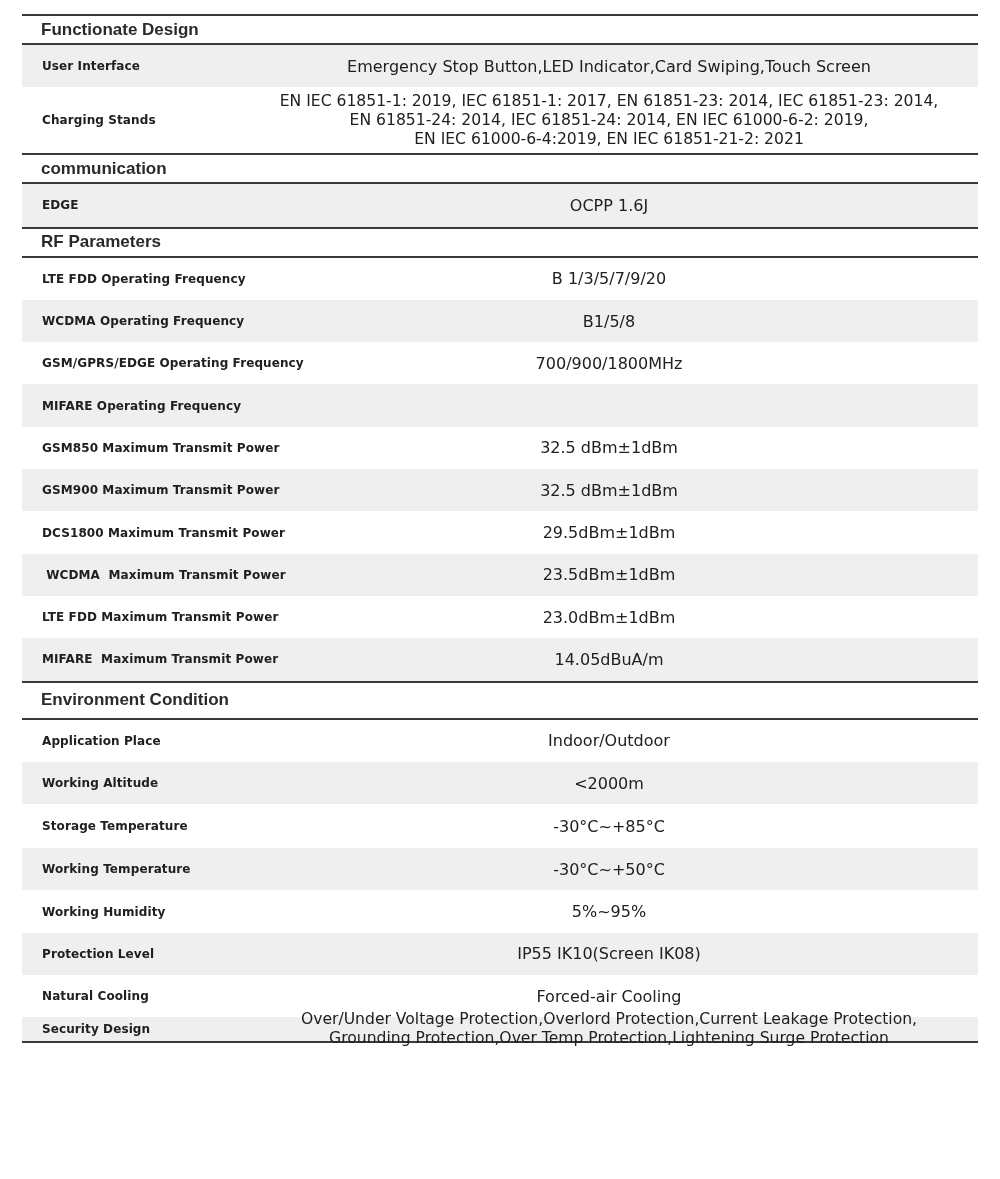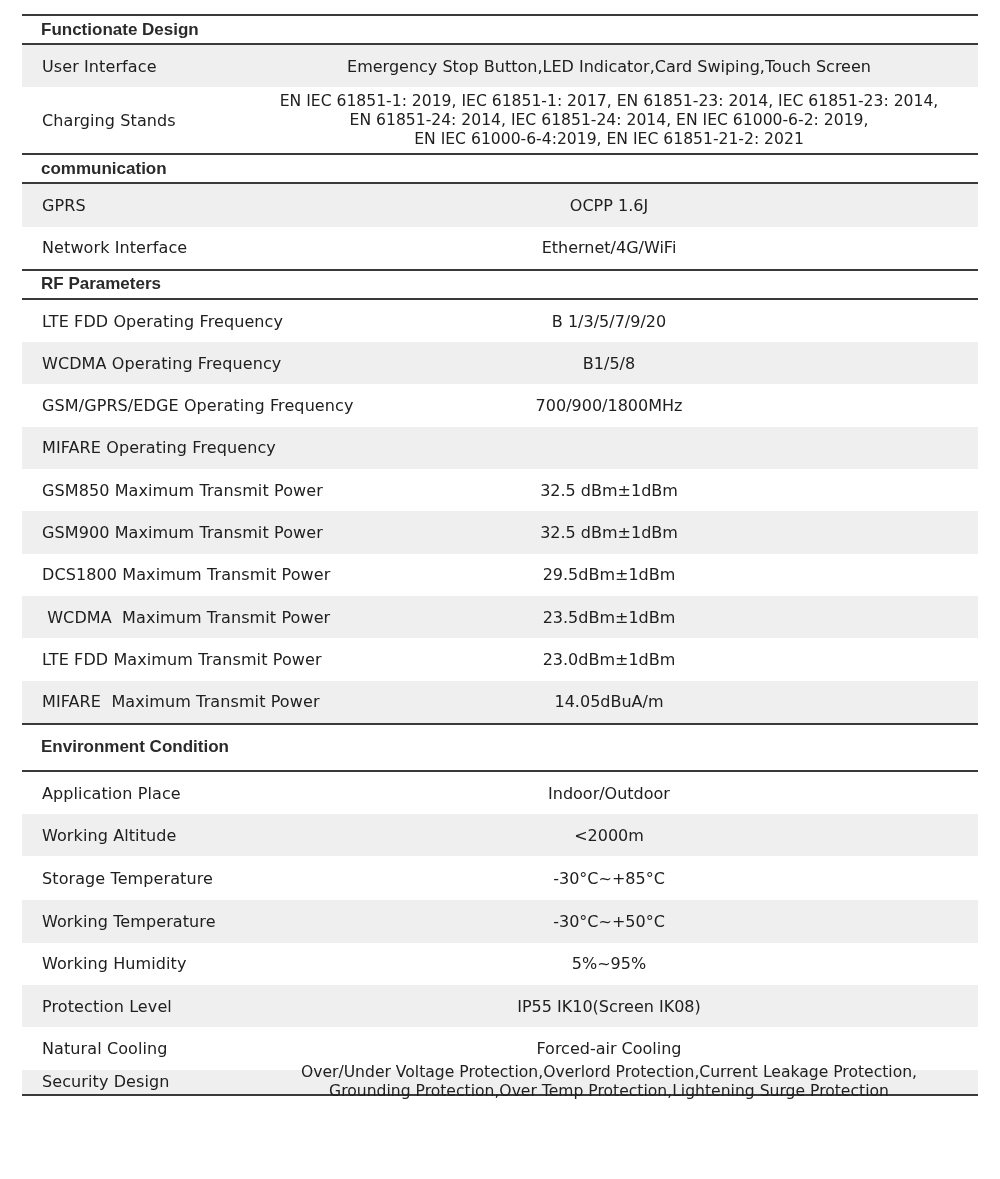--- a/index.html
+++ b/index.html
@@ -42,26 +42,27 @@
       align-items: center;
       box-sizing: border-box;
       height: 42.3px;
     }
     .row.shaded { background: #efefef; }
     .row.multi2 { height: 24px; }
     .row.multi3 { height: 66px; }
     .row .label {
       width: 240px;
       padding-left: 20px;
-      font-size: 16px;
+      font-size: 12px;
       letter-spacing: 0.1px;
       white-space: pre;
       box-sizing: border-box;
       flex: 0 0 auto;
       color: #202020;
+      font-weight: bold;
     }
     .row .value {
       flex: 1 1 auto;
       text-align: center;
       font-size: 16px;
       line-height: 19px;
       color: #202020;
       white-space: pre-line;
       padding-right: 22px;
     }
@@ -87,26 +88,22 @@
     <span class="label">Charging Stands</span>
     <span class="value">EN IEC 61851-1: 2019, IEC 61851-1: 2017, EN 61851-23: 2014, IEC 61851-23: 2014,
 EN 61851-24: 2014, IEC 61851-24: 2014, EN IEC 61000-6-2: 2019,
 EN IEC 61000-6-4:2019, EN IEC 61851-21-2: 2021</span>
   </div>
 
   <div class="rule"></div>
   <div class="section-header">communication</div>
   <div class="rule"></div>
   <div class="row shaded">
-    <span class="label">GPRS</span>
+    <span class="label">EDGE</span>
     <span class="value">OCPP 1.6J</span>
-  </div>
-  <div class="row">
-    <span class="label">Network Interface</span>
-    <span class="value">Ethernet/4G/WiFi</span>
   </div>
 
   <div class="rule"></div>
   <div class="section-header">RF Parameters</div>
   <div class="rule"></div>
   <div class="row">
     <span class="label">LTE FDD Operating Frequency</span>
     <span class="value">B 1/3/5/7/9/20</span>
   </div>
   <div class="row shaded">
@@ -139,21 +136,21 @@
   <div class="row">
     <span class="label">LTE FDD Maximum Transmit Power</span>
     <span class="value">23.0dBm±1dBm</span>
   </div>
   <div class="row shaded">
     <span class="label">MIFARE  Maximum Transmit Power</span>
     <span class="value">14.05dBuA/m</span>
   </div>
 
   <div class="rule"></div>
-  <div class="section-header" style="height:45px">Environment Condition</div>
+  <div class="section-header" style="height:35px">Environment Condition</div>
   <div class="rule"></div>
   <div class="row">
     <span class="label">Application Place</span>
     <span class="value">Indoor/Outdoor</span>
   </div>
   <div class="row shaded">
     <span class="label">Working Altitude</span>
     <span class="value">&lt;2000m</span>
   </div>
   <div class="row" style="height:44px">

